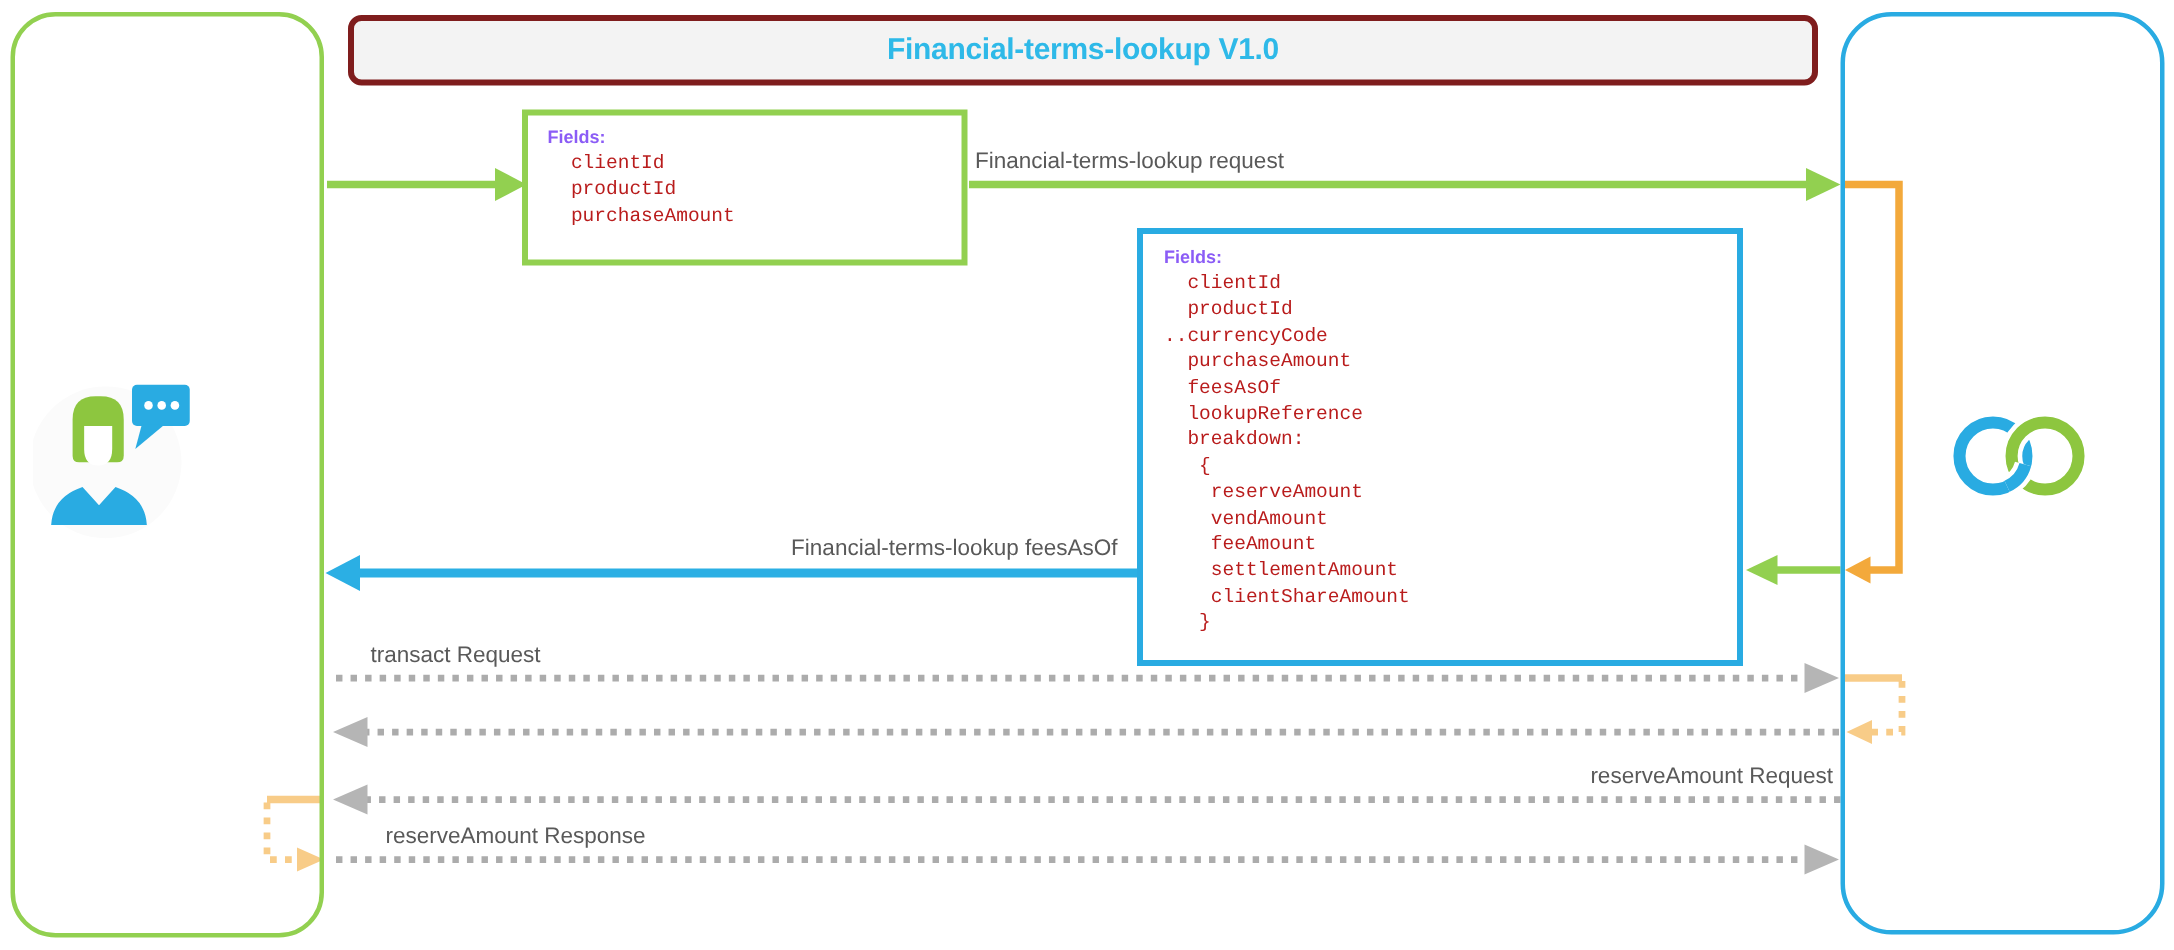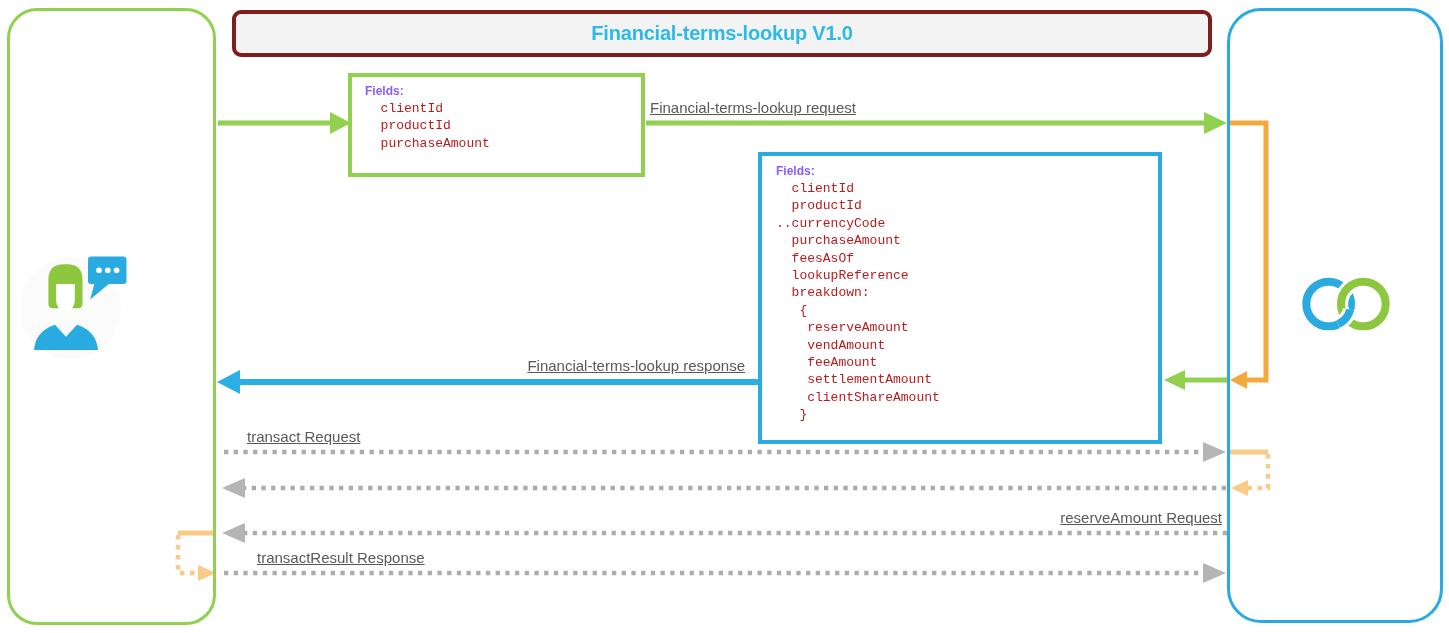--- a/index.html
+++ b/index.html
@@ -3,21 +3,21 @@
 <meta charset="utf-8">
 <style>
   html,body{margin:0;padding:0;background:#ffffff;}
   #stage{
     position:relative;width:1449px;height:633px;background:#ffffff;overflow:hidden;
     font-family:"Liberation Sans",sans-serif;
   }
   
   #wires{position:absolute;left:0;top:0;z-index:1;}
   .panel,.fieldbox,#titlebar{position:absolute;z-index:2;box-sizing:border-box;}
-  .msglabel{position:absolute;z-index:3;font-size:15px;color:#595959;white-space:nowrap;text-decoration:underline;}
+  .msglabel{position:absolute;z-index:3;font-size:15px;color:#595959;white-space:nowrap;}
 
   
   #client-panel{
     left:7px;top:8px;width:209px;height:617px;
     border:3px solid #92D050;border-radius:30px;background:transparent;
   }
   #service-panel{
     left:1227px;top:8px;width:216px;height:615px;
     border:3px solid #29ABE2;border-radius:34px;background:transparent;
   }
@@ -165,18 +165,18 @@
    {
     reserveAmount
     vendAmount
     feeAmount
     settlementAmount
     clientShareAmount
    }</pre>
   </div>
 
   <div class="msglabel" id="lbl-lookup-request">Financial-terms-lookup request</div>
-  <div class="msglabel" id="lbl-lookup-response">Financial-terms-lookup response</div>
+  <div class="msglabel" id="lbl-lookup-response">Financial-terms-lookup feesAsOf</div>
   <div class="msglabel" id="lbl-transact-request">transact Request</div>
   <div class="msglabel" id="lbl-transactresult-request">reserveAmount Request</div>
-  <div class="msglabel" id="lbl-transactresult-response">transactResult Response</div>
+  <div class="msglabel" id="lbl-transactresult-response">reserveAmount Response</div>
 
 </div>
 
 </body></html>

